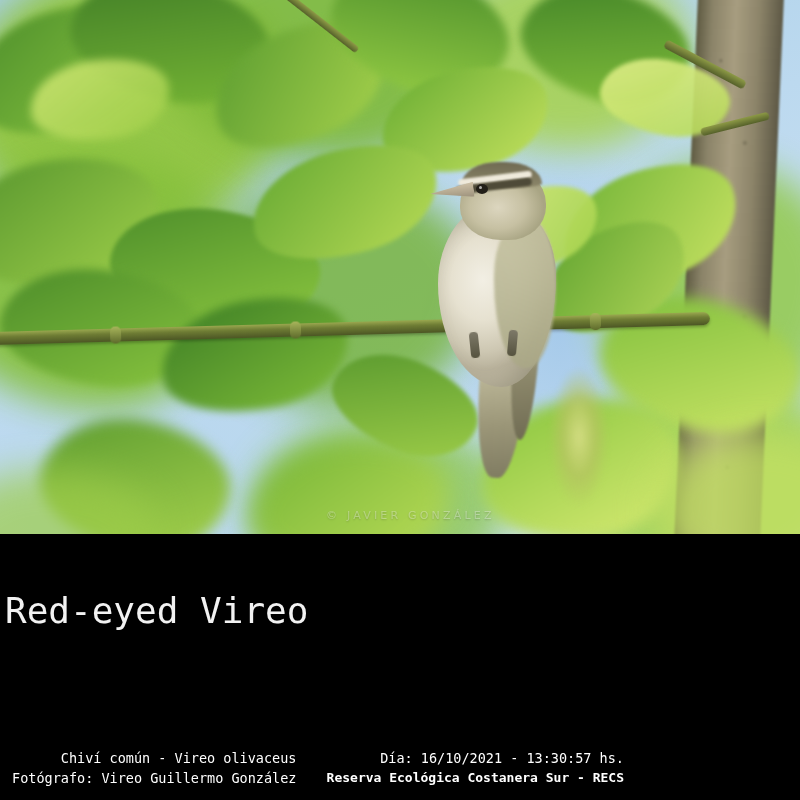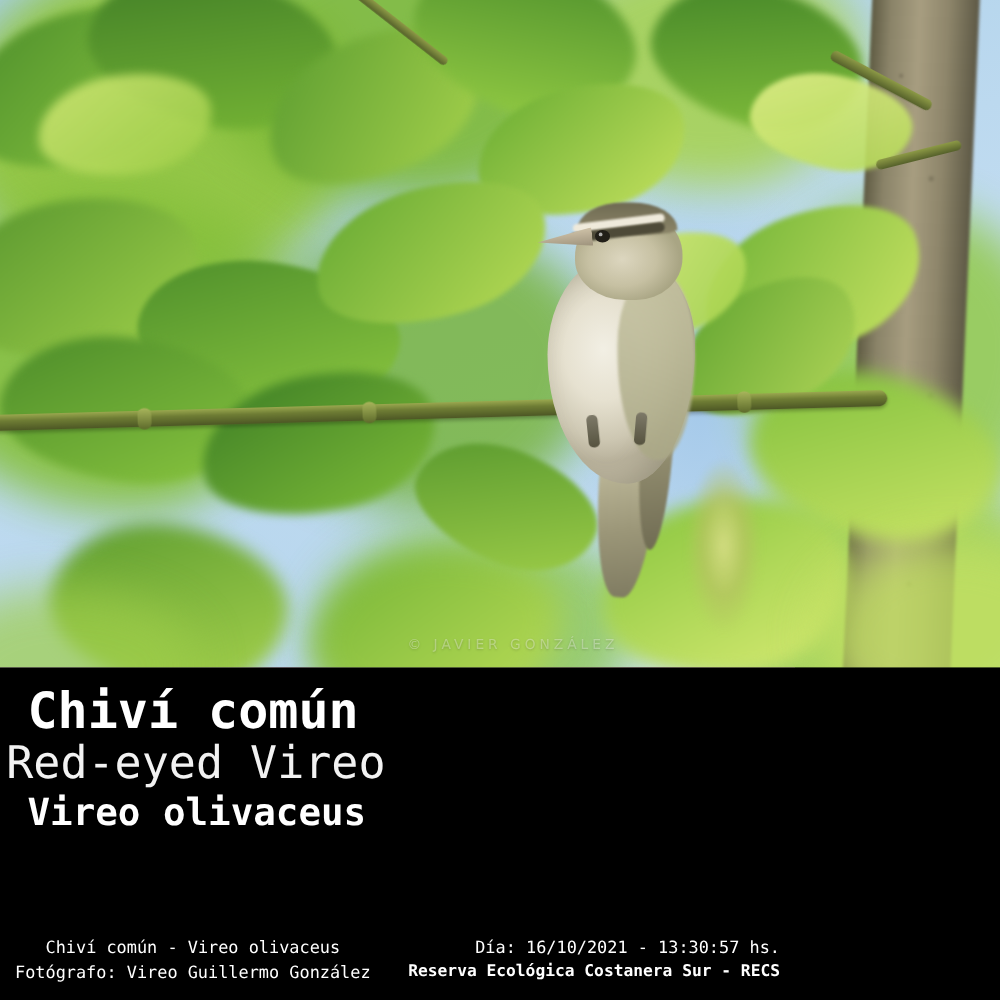--- a/index.html
+++ b/index.html
@@ -109,21 +109,21 @@
   
   .panel{position:absolute;left:0;top:534px;width:800px;height:266px;background:#000;}
   .t-common{position:absolute;left:22px;top:547px;color:#fff;font-weight:bold;
       font-size:40px;line-height:44px;letter-spacing:0px;white-space:nowrap;}
   .t-english{position:absolute;left:5px;top:591px;color:#f2f2f2;font-weight:normal;
       font-size:36px;line-height:40px;white-space:nowrap;}
   .t-latin{position:absolute;left:22px;top:634px;color:#fff;font-weight:bold;
       font-size:30px;line-height:34px;white-space:nowrap;}
 
   .foot-left{position:absolute;left:12px;top:748px;color:#fff;font-size:13.5px;
-      line-height:20px;text-align:center;}
+      line-height:20px;text-align:right;}
   .foot-right{position:absolute;right:12px;top:748px;color:#fff;font-size:13.5px;
       line-height:20px;text-align:right;}
   .foot-right .l2{font-weight:bold;font-size:13px;text-align:center;}
   .foot-line{white-space:nowrap;}
 </style>
 </head>
 <body>
 
 <div class="card">
 
@@ -198,23 +198,21 @@
 
       <div class="lf blur18" style="left:650px;top:430px;width:220px;height:150px;background:#c3e063;opacity:.8;"></div>
       <div class="lf blur18" style="left:-60px;top:470px;width:220px;height:130px;background:#9ecd4a;opacity:.7;"></div>
 
       <div class="watermark">© JAVIER GONZÁLEZ</div>
     </div>
   </div>
 
   <div class="panel"></div>
 
-  <div class="t-common">Chiví común</div>
   <div class="t-english">Red-eyed Vireo</div>
-  <div class="t-latin">Vireo olivaceus</div>
 
   <div class="foot-left">
     <div class="foot-line">Chiví común - Vireo olivaceus</div>
     <div class="foot-line">Fotógrafo: Vireo Guillermo González</div>
   </div>
 
   <div class="foot-right">
     <div class="foot-line">Día: 16/10/2021 - 13:30:57 hs.</div>
     <div class="foot-line l2">Reserva Ecológica Costanera Sur - RECS</div>
   </div>

